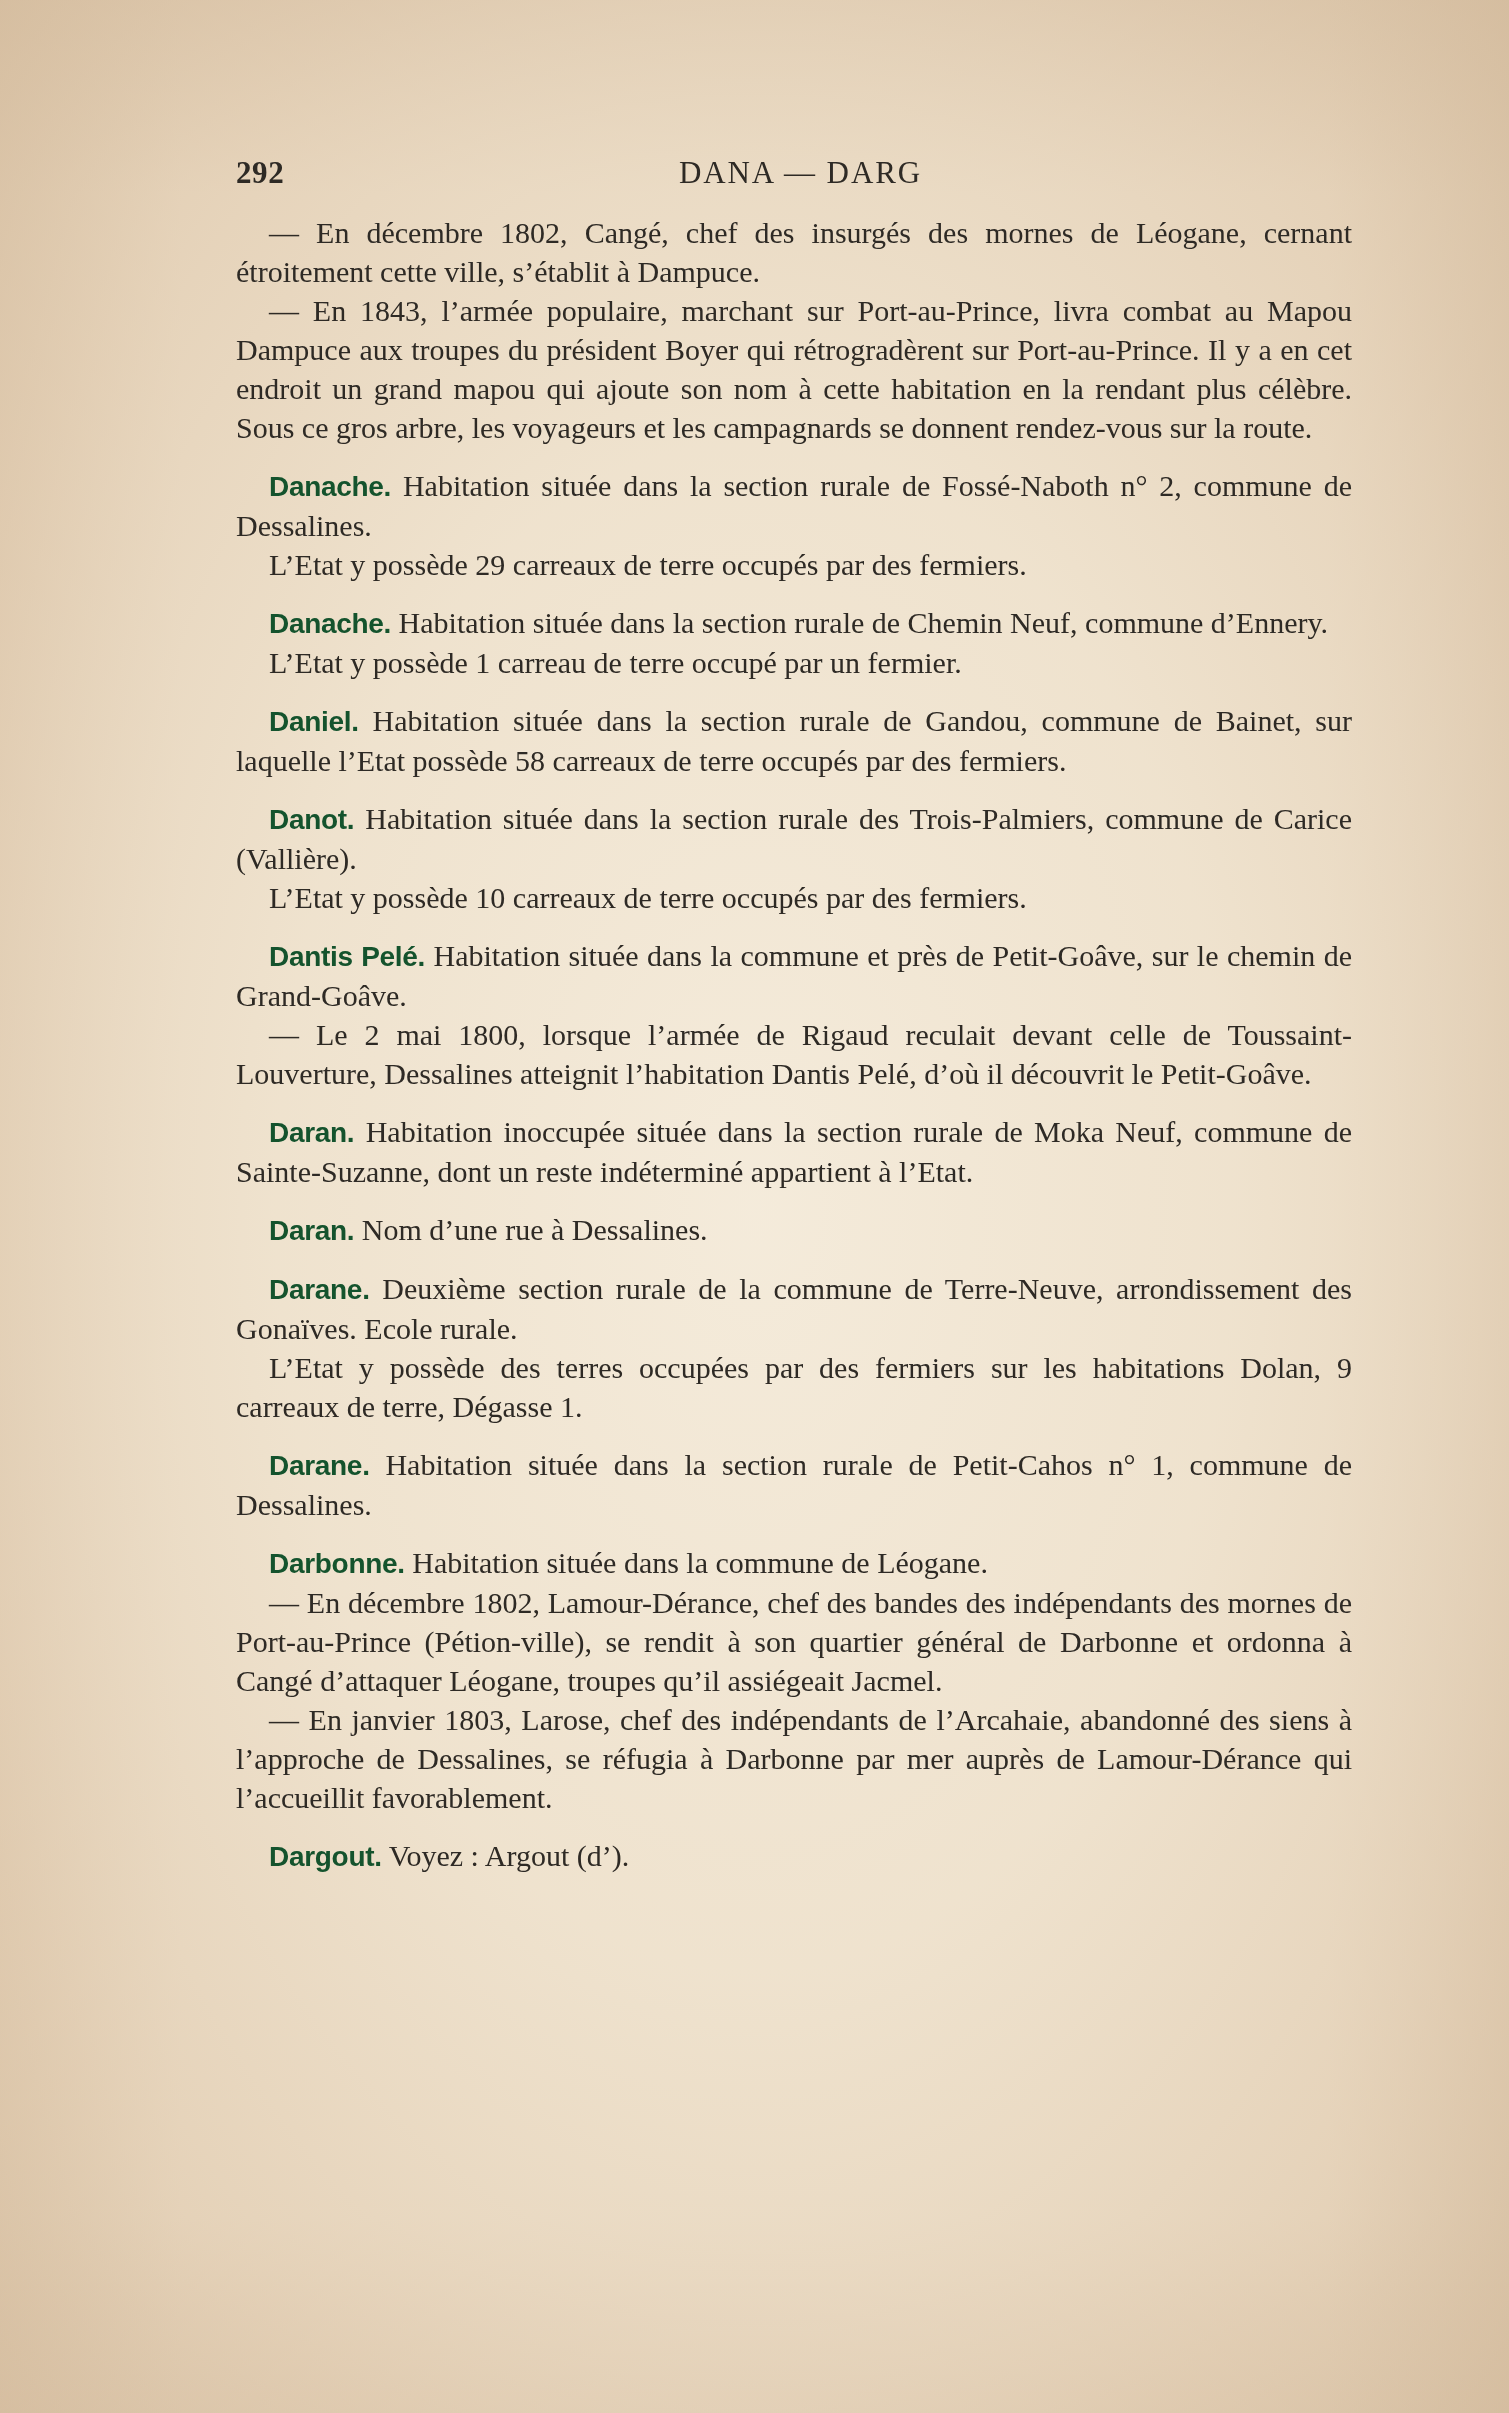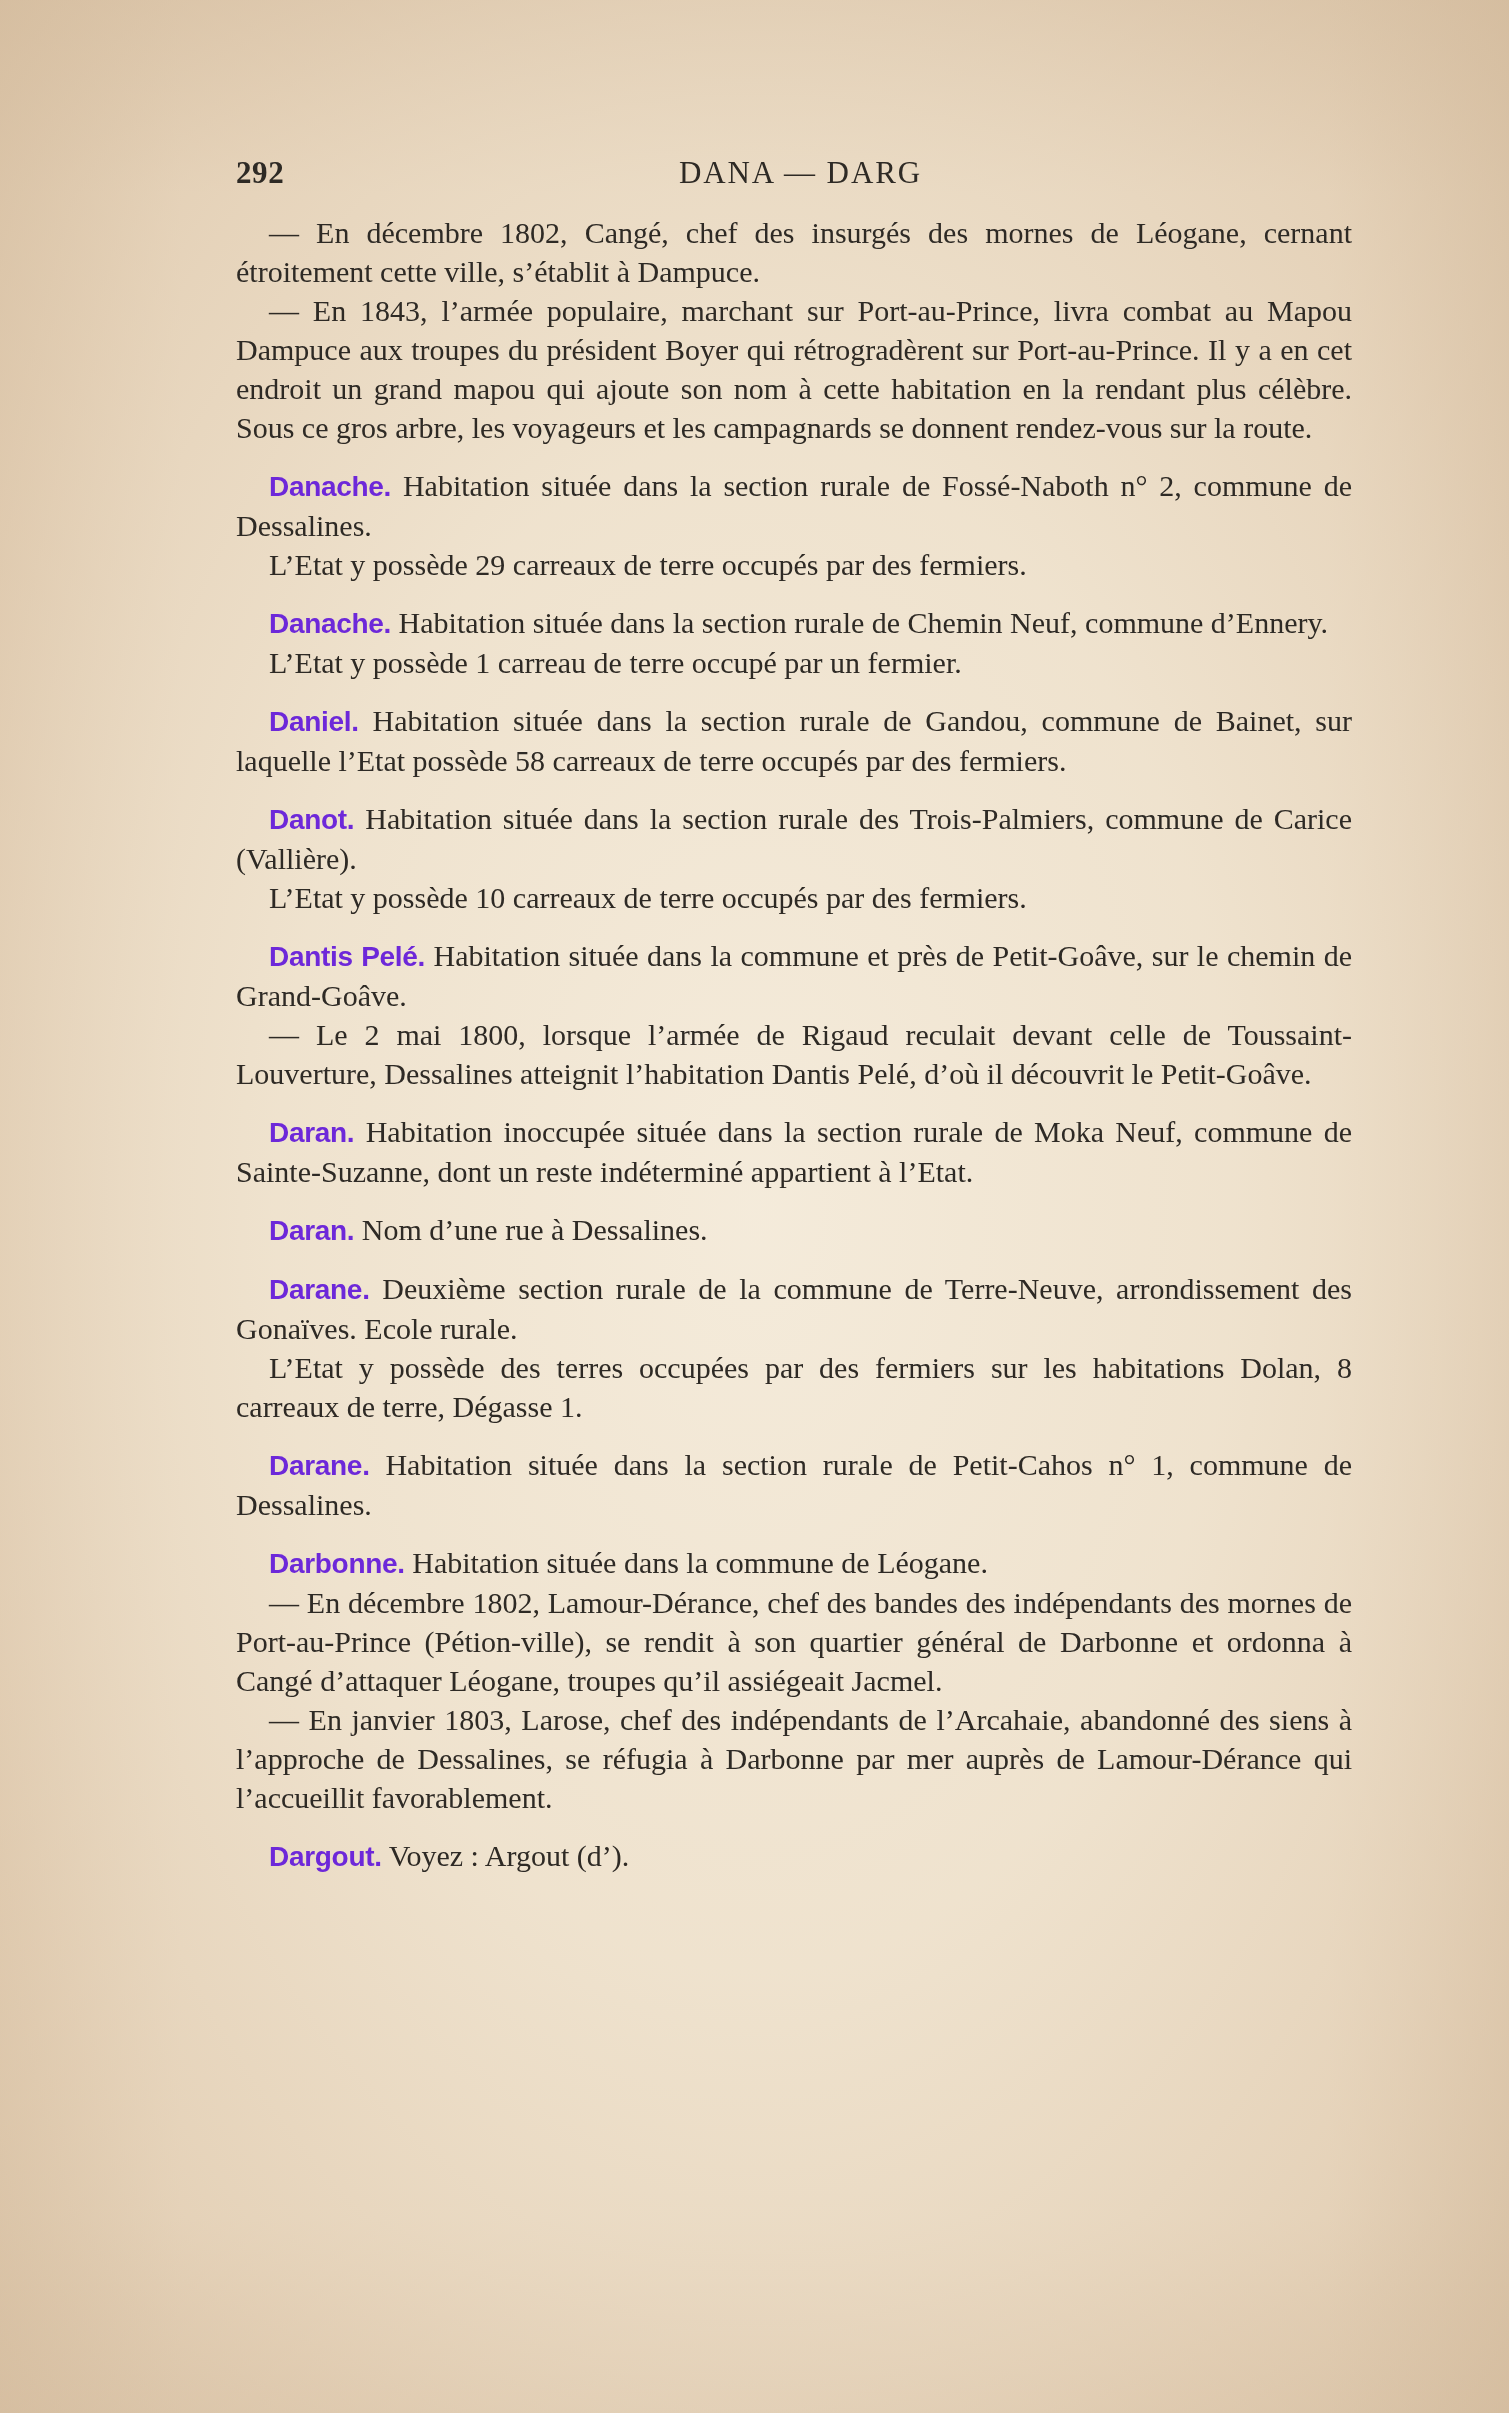--- a/index.html
+++ b/index.html
@@ -55,21 +55,21 @@
   .entry:first-child { margin-top: 8px; }
   .para {
     margin: 0;
     text-indent: 33px;
   }
   .head {
     font-family: "Liberation Sans", "DejaVu Sans", sans-serif;
     font-weight: bold;
     font-size: 28px;
     letter-spacing: -0.3px;
-    color: #6d28d9;
+    color: #14532d;
   }
 </style>
 </head>
 <body>
 
 <div class="page">
   <div class="running-head">
     <span class="page-number">292</span>
     <span class="head-title">DANA — DARG</span>
   </div>
@@ -108,21 +108,21 @@
     <div class="entry">
       <p class="para"><span class="head">Daran.</span> <span>Habitation inoccupée située dans la section rurale de Moka Neuf, commune de Sainte-Suzanne, dont un reste indéterminé appartient à l’Etat.</span></p>
     </div>
 
     <div class="entry">
       <p class="para"><span class="head">Daran.</span> <span>Nom d’une rue à Dessalines.</span></p>
     </div>
 
     <div class="entry">
       <p class="para"><span class="head">Darane.</span> <span>Deuxième section rurale de la commune de Terre-Neuve, arrondissement des Gonaïves. Ecole rurale.</span></p>
-      <p class="para">L’Etat y possède des terres occupées par des fermiers sur les habitations Dolan, 8 carreaux de terre, Dégasse 1.</p>
+      <p class="para">L’Etat y possède des terres occupées par des fermiers sur les habitations Dolan, 9 carreaux de terre, Dégasse 1.</p>
     </div>
 
     <div class="entry">
       <p class="para"><span class="head">Darane.</span> <span>Habitation située dans la section rurale de Petit-Cahos n° 1, commune de Dessalines.</span></p>
     </div>
 
     <div class="entry">
       <p class="para"><span class="head">Darbonne.</span> <span>Habitation située dans la commune de Léogane.</span></p>
       <p class="para">— En décembre 1802, Lamour-Dérance, chef des bandes des indépendants des mornes de Port-au-Prince (Pétion-ville), se rendit à son quartier général de Darbonne et ordonna à Cangé d’attaquer Léogane, troupes qu’il assiégeait Jacmel.</p>
       <p class="para">— En janvier 1803, Larose, chef des indépendants de l’Arcahaie, abandonné des siens à l’approche de Dessalines, se réfugia à Darbonne par mer auprès de Lamour-Dérance qui l’accueillit favorablement.</p>

